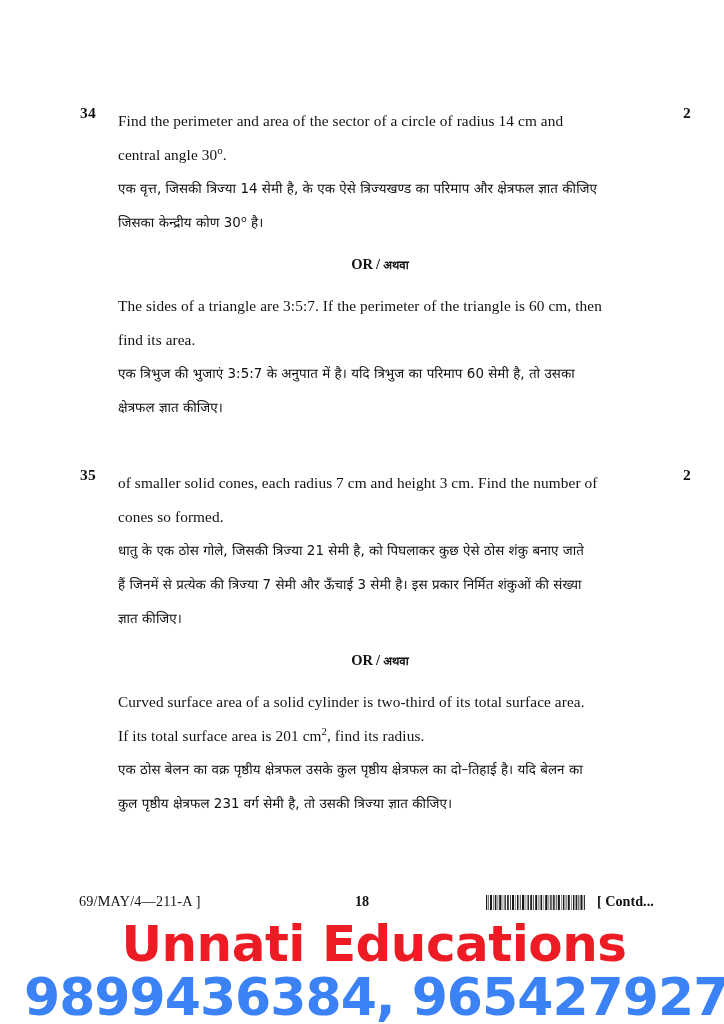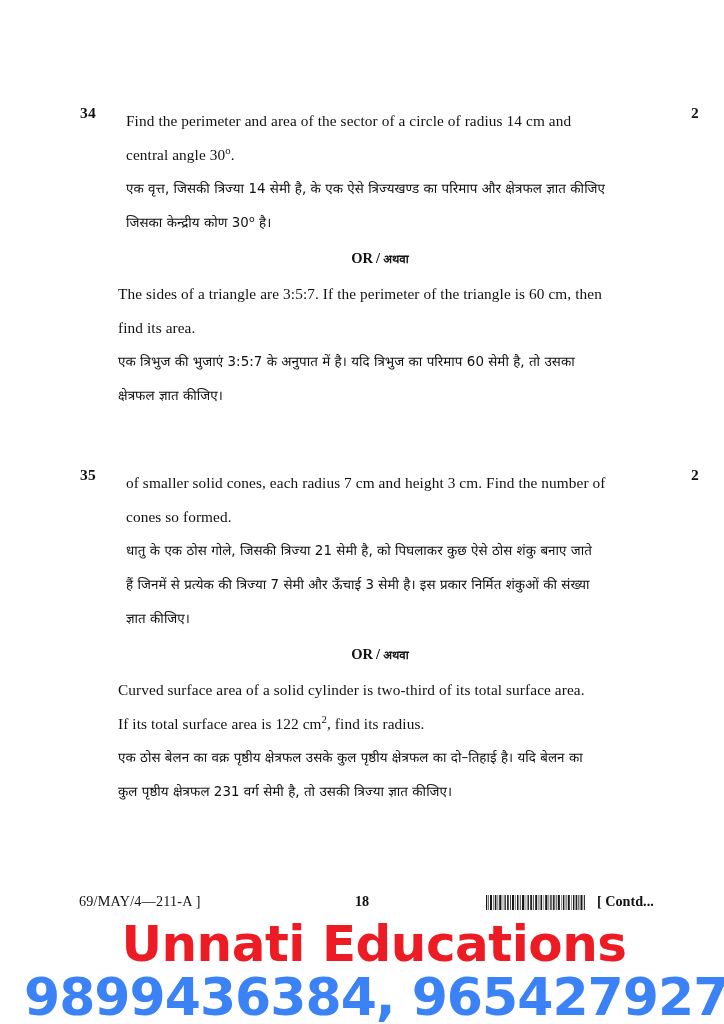--- a/index.html
+++ b/index.html
@@ -27,21 +27,20 @@
     position: absolute;
     left: 80px;
     width: 600px;
   }
   #question-34 { top: 104px; }
   #question-35 { top: 466px; }
 
   .q-row {
     display: flex;
     align-items: flex-start;
-    gap: 8px;
   }
   .q-num {
     width: 38px;
     flex: 0 0 38px;
     font-weight: bold;
     font-size: 15.5px;
     line-height: 18px;
     letter-spacing: 0.2px;
   }
   .q-body {
@@ -70,21 +69,21 @@
     line-height: 34px;
     letter-spacing: 0.05px;
     white-space: nowrap;
   }
   .spacer-sm { height: 10px; }
 
   .or-sep {
     text-align: center;
     font-weight: bold;
     font-size: 14.5px;
-    line-height: 16px;
+    line-height: 28px;
     margin-left: -38px;
     padding-left: 38px;
   }
   .or-sep .or-en {
     font-family: "Liberation Serif", "DejaVu Serif", serif;
     font-weight: bold;
   }
   .or-sep .or-slash {
     font-family: "Liberation Serif", "DejaVu Serif", serif;
     font-weight: bold;
@@ -237,21 +236,21 @@
     <div class="spacer-sm"></div>
 
     <div class="or-sep">
       <span class="or-en">OR</span><span class="or-slash">/</span><span class="or-hi">अथवा</span>
     </div>
 
     <div class="spacer-sm"></div>
 
     <div class="or-section">
       <div class="en-line">Curved surface area of a solid cylinder is two-third of its total surface area.</div>
-      <div class="en-line"><span>If its total surface area is 122 cm</span><sup class="sq">2</sup><span>, find its radius.</span></div>
+      <div class="en-line"><span>If its total surface area is 201 cm</span><sup class="sq">2</sup><span>, find its radius.</span></div>
       <div class="hi-line">एक ठोस बेलन का वक्र पृष्ठीय क्षेत्रफल उसके कुल पृष्ठीय क्षेत्रफल का दो–तिहाई है। यदि बेलन का</div>
       <div class="hi-line">कुल पृष्ठीय क्षेत्रफल 231 वर्ग सेमी है, तो उसकी त्रिज्या ज्ञात कीजिए।</div>
     </div>
   </div>
 
   <div id="page-footer">
     <div class="footer-code">69/MAY/4—211-A ]</div>
     <div class="footer-pageno">18</div>
     <svg class="footer-barcode" viewBox="0 0 100 15" preserveAspectRatio="none">
       <rect x="0" y="0" width="1.2" height="15" fill="#1a1a1a"></rect>

